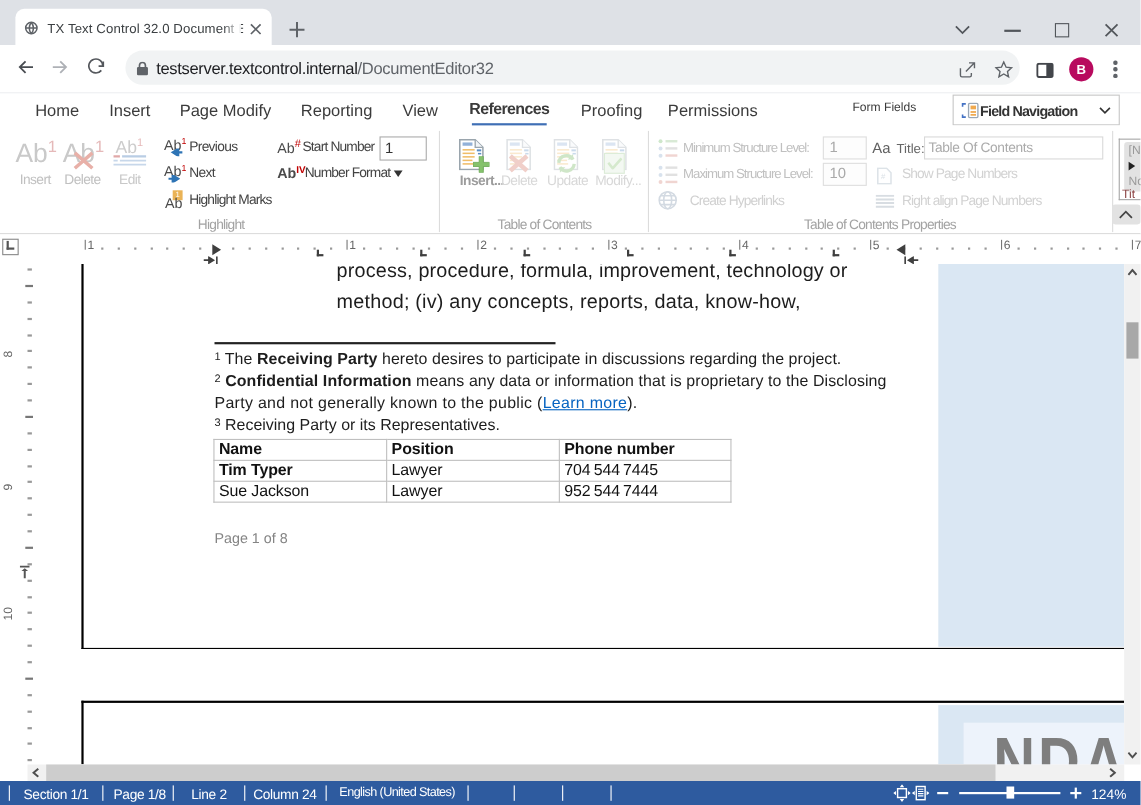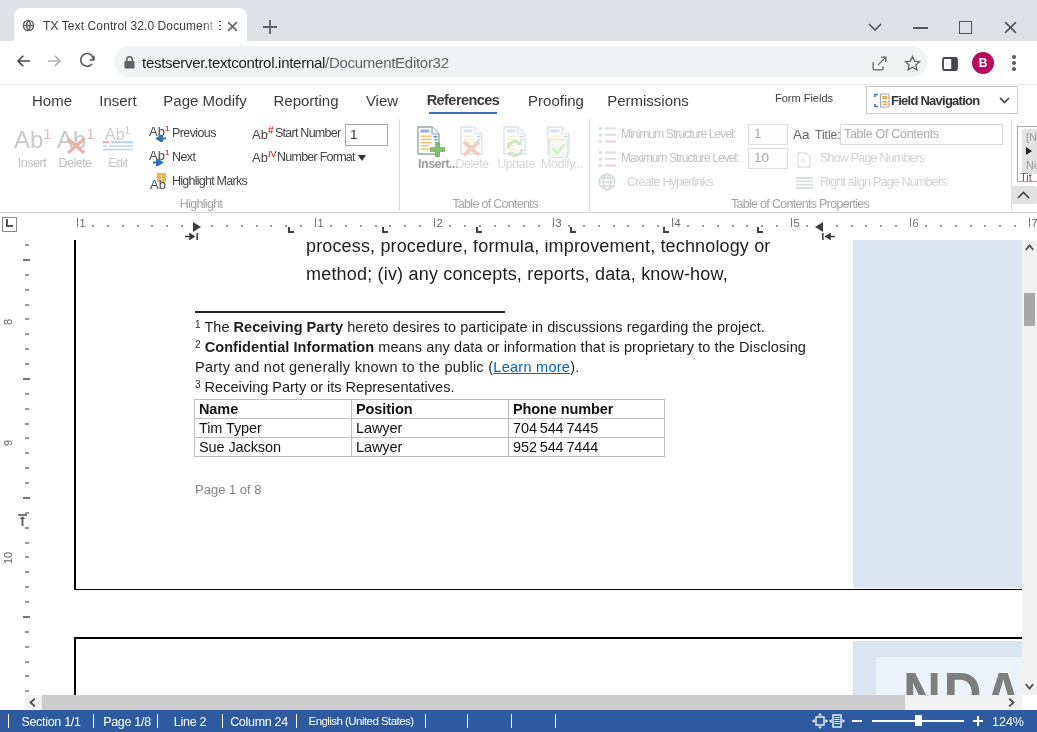--- a/index.html
+++ b/index.html
@@ -135,21 +135,21 @@
 <svg class="ab" style="left:153px;top:159px" width="15" height="7" viewBox="0 0 15 7">
     <path d="M0 3.5h9M9 3.5L4 0.3v6.4z" fill="#2e74b5" stroke="#2e74b5" stroke-width="2"></path>
   </svg>
 <div class="ab nw" style="left:172px;top:150px;font-size:12.5px;letter-spacing:-0.6px;color:#444;">Next</div>
 <div class="ab" style="left:157px;top:173px;width:9px;height:9px;background:#eab356;color:#fff;font-size:7px;text-align:center;line-height:9px;">1</div>
 <div class="ab" style="left:150px;top:177px;font-size:13px;color:#4a4a4a;font-weight:500;">Ab</div>
 <div class="ab nw" style="left:172px;top:174px;font-size:12.5px;letter-spacing:-0.75px;color:#444;">Highlight Marks</div>
 <div class="ab" style="left:252px;top:127px;font-size:13px;color:#4a4a4a;font-weight:500;">Ab<span style="font-size:10px;color:#c00000;position:relative;top:-5px;">#</span></div>
 <div class="ab nw" style="left:275px;top:126px;font-size:12.5px;letter-spacing:-0.75px;color:#444;">Start Number</div>
 <div class="ab" style="left:345px;top:124px;width:43px;height:22px;border:1px solid #ababab;background:#fff;font-size:13.5px;color:#333;padding:2px 0 0 4px;">1</div>
-<div class="ab" style="left:252px;top:150px;font-size:13px;color:#4a4a4a;font-weight:400;">Ab<span style="font-size:9px;color:#c00000;position:relative;top:-5px;">IV</span></div>
+<div class="ab" style="left:252px;top:150px;font-size:13px;color:#4a4a4a;font-weight:700;">Ab<span style="font-size:9px;color:#c00000;position:relative;top:-5px;">IV</span></div>
 <div class="ab nw" style="left:277px;top:150px;font-size:12.5px;letter-spacing:-0.75px;color:#444;">Number Format</div>
 <div class="ab" style="left:358px;top:155px;width:0;height:0;border-left:4.5px solid transparent;border-right:4.5px solid transparent;border-top:6px solid #333;"></div>
 <div class="ab" style="left:417px;top:126px;width:23px;height:29px;">
     <svg width="23" height="29" viewBox="0 0 23 29">
 <path d="M1 1h14l7 7v20H1z" fill="#fff" stroke="#9aa5ad" stroke-width="1.4"></path>
 <path d="M15 1v7h7" fill="#f2f5f7" stroke="#9aa5ad" stroke-width="1.2"></path>
 <rect x="3.5" y="3.5" width="9" height="3" fill="#92b1d8"></rect>
 <rect x="3.5" y="9.5" width="11" height="1.4" fill="#f0bd68"></rect>
 <rect x="3.5" y="12.7" width="11" height="1.4" fill="#f0bd68"></rect>
 <rect x="3.5" y="15.9" width="11" height="1.4" fill="#f0bd68"></rect>
@@ -413,21 +413,21 @@
 <div class="ab nw fn" style="top:118.8px;letter-spacing:0.27px;">Party and not generally known to the public (<span style="color:#0563c1;text-decoration:underline;">Learn more</span>).</div>
 <div class="ab nw fn" style="top:139.1px;letter-spacing:0.0px;"><span class="sup">3</span> Receiving Party or its Representatives.</div>
 <table class="ab" style="left:194px;top:159px;border-collapse:collapse;table-layout:fixed;width:471px;font-size:14.5px;color:#111;letter-spacing:-0.1px;">
 <tbody>
         <tr style="height:19.2px;">
           <td style="border:1px solid #bfbfbf;width:157px;padding:0 0 0 4px;font-weight:bold;">Name</td>
           <td style="border:1px solid #bfbfbf;width:157px;padding:0 0 0 4px;font-weight:bold;">Position</td>
           <td style="border:1px solid #bfbfbf;padding:0 0 0 4px;font-weight:bold;">Phone number</td>
         </tr>
 <tr style="height:19.2px;">
-          <td style="border:1px solid #bfbfbf;padding:0 0 0 4px;">Tim Typer</td>
+          <td style="border:1px solid #bfbfbf;padding:0 0 0 4px;font-weight:bold;">Tim Typer</td>
           <td style="border:1px solid #bfbfbf;padding:0 0 0 4px;">Lawyer</td>
           <td style="border:1px solid #bfbfbf;padding:0 0 0 4px;">704 544 7445</td>
         </tr>
 <tr style="height:18.6px;">
           <td style="border:1px solid #bfbfbf;padding:0 0 0 4px;">Sue Jackson</td>
           <td style="border:1px solid #bfbfbf;padding:0 0 0 4px;">Lawyer</td>
           <td style="border:1px solid #bfbfbf;padding:0 0 0 4px;">952 544 7444</td>
         </tr>
 </tbody>
     </table>

